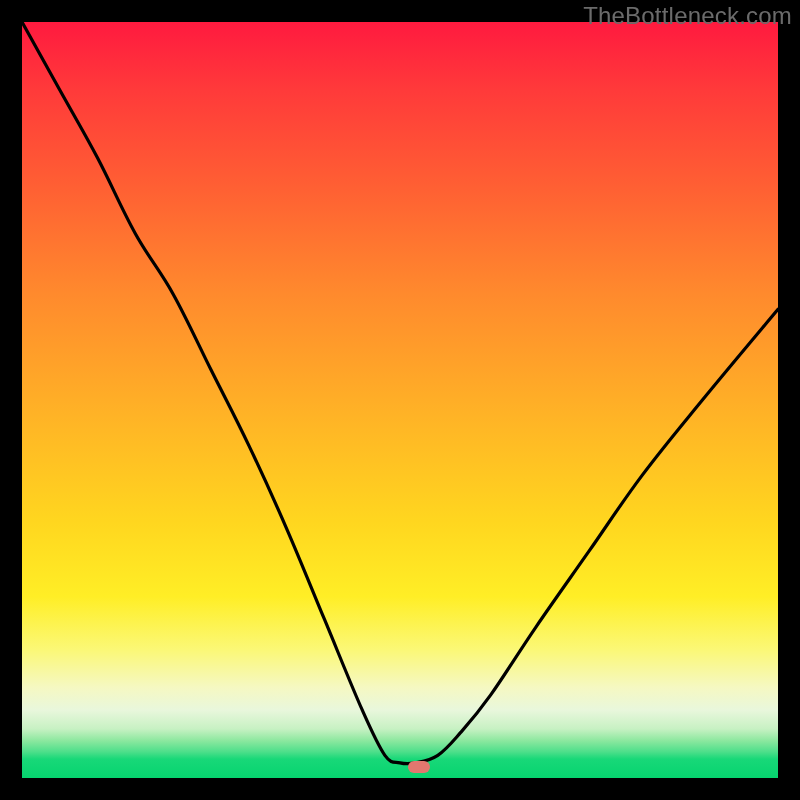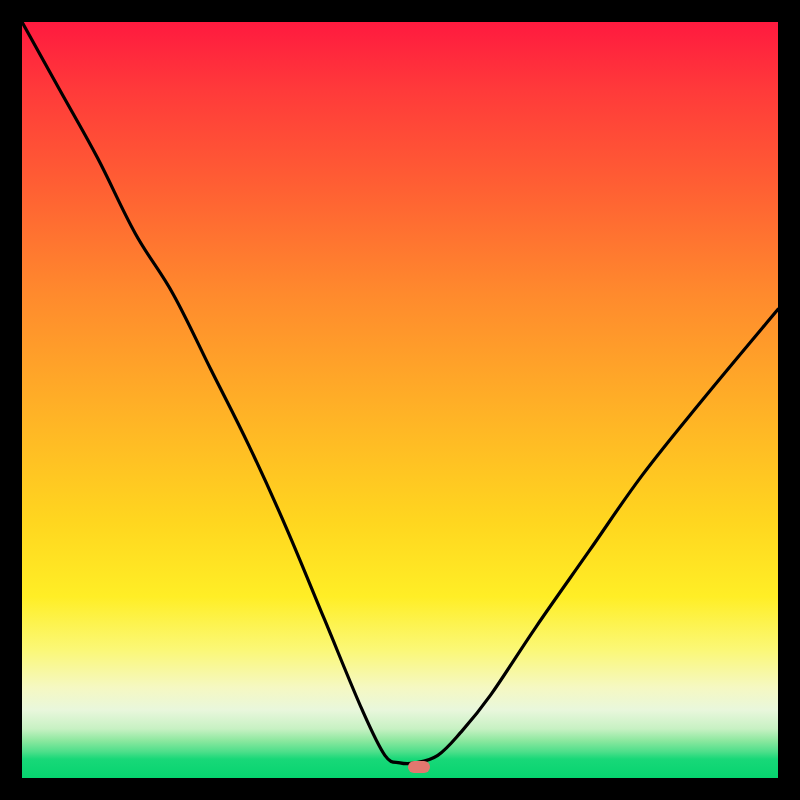--- a/index.html
+++ b/index.html
@@ -71,20 +71,21 @@
     background: #e2776f;
     transform: translate(-50%, -50%);
     z-index: 3;
   }
 </style>
 </head>
 <body>
 
 <div class="frame">
 
+  <div class="watermark">TheBottleneck.com</div>
 
   <div class="plot-area">
     <div class="gradient"></div>
 
     <svg class="curve" viewBox="0 0 756 756" preserveAspectRatio="none">
       <path id="curve-path" d="M 0.00 0.00 C 6.80 12.25, 24.19 43.55, 37.80 68.04 C 51.41 92.53, 61.99 110.22, 75.60 136.08 C 89.21 161.94, 99.79 187.19, 113.40 211.68 C 127.01 236.17, 137.59 247.67, 151.20 272.16 C 164.81 296.65, 175.39 320.54, 189.00 347.76 C 202.61 374.98, 213.19 394.78, 226.80 423.36 C 240.41 451.94, 250.99 475.22, 264.60 506.52 C 278.21 537.82, 288.79 564.58, 302.40 597.24 C 316.01 629.90, 329.31 663.47, 340.20 687.96 C 351.09 712.45, 356.08 723.79, 362.88 733.32 C 369.68 742.85, 372.56 739.52, 378.00 740.88 C 383.44 742.24, 386.32 742.24, 393.12 740.88 C 399.92 739.52, 407.64 738.76, 415.80 733.32 C 423.96 727.88, 428.95 721.53, 438.48 710.64 C 448.01 699.75, 455.11 691.89, 468.72 672.84 C 482.33 653.79, 496.39 630.66, 514.08 604.80 C 531.77 578.94, 547.95 556.42, 567.00 529.20 C 586.05 501.98, 599.51 480.82, 619.92 453.60 C 640.33 426.38, 655.91 407.94, 680.40 378.00 C 704.89 348.06, 742.39 303.61, 756.00 287.28" fill="none" stroke="#000" stroke-width="3.2" stroke-linejoin="round" stroke-linecap="round"></path>
     </svg>
 
     <div class="marker" id="marker" style="left: 396.9px; top: 744.66px;"></div>
   </div>

